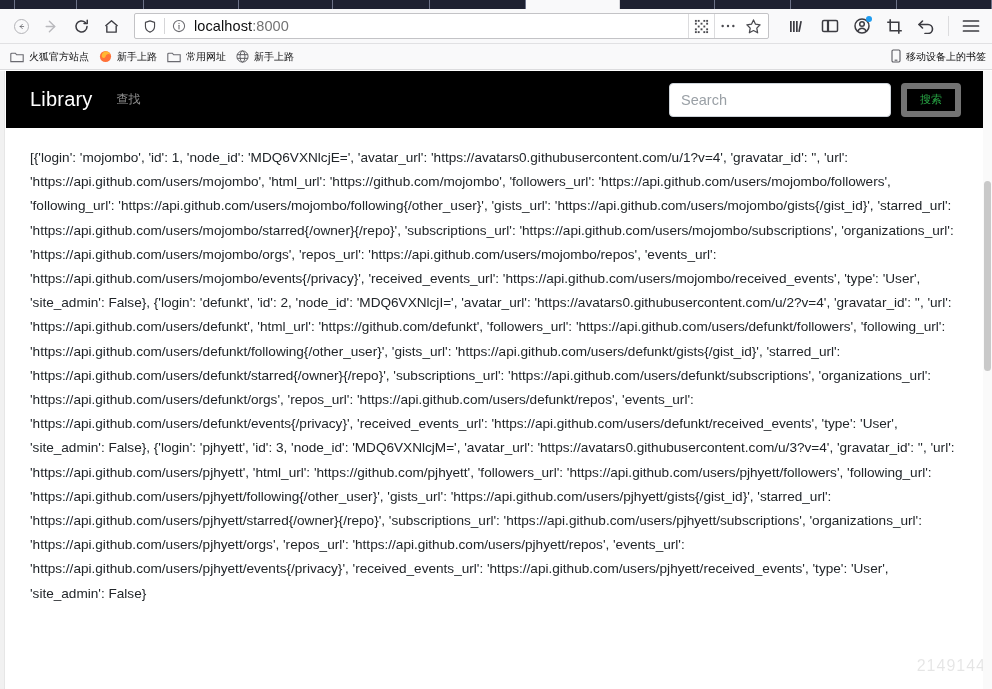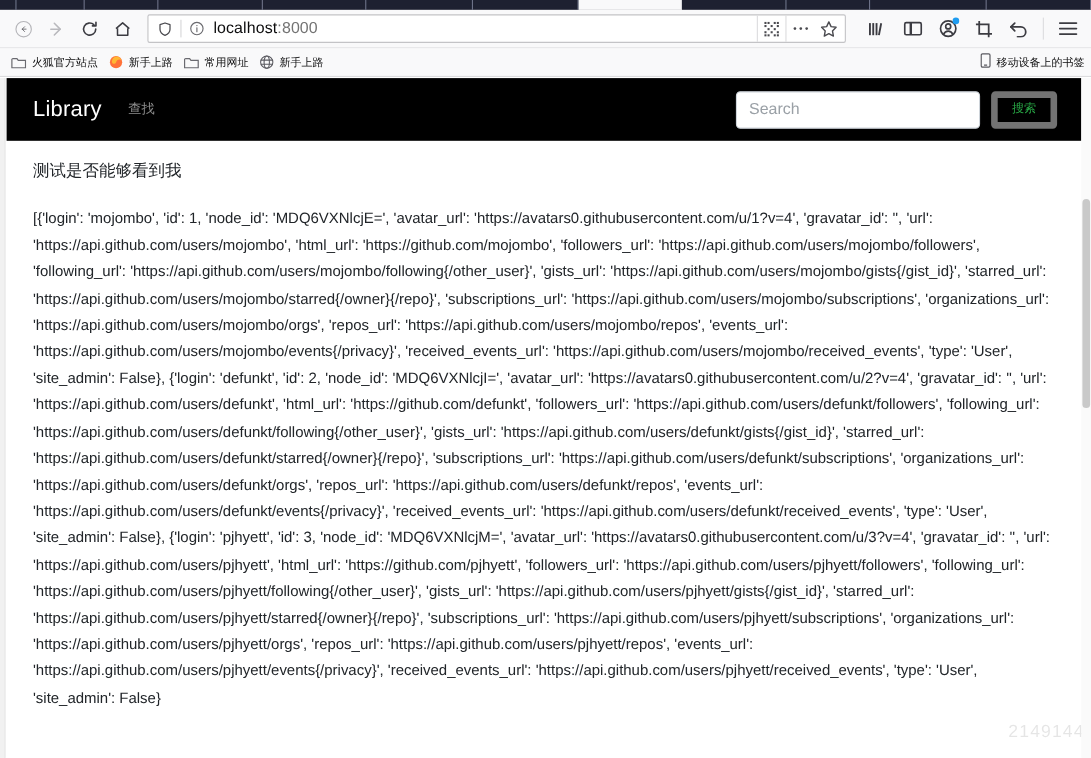--- a/index.html
+++ b/index.html
@@ -416,21 +416,20 @@
         <span class="brand">Library</span>
         <span class="navlink">查找</span>
         <span class="nav-spacer"></span>
         <div class="searchform">
           <input class="searchinput" type="text" placeholder="Search" style="">
           <button class="searchbtn">搜索</button>
         </div>
       </div>
 
       <div class="content">
-        <div class="sub">测试是否能够看到我</div>
         <div class="blob">[{'login': 'mojombo', 'id': 1, 'node_id': 'MDQ6VXNlcjE=', 'avatar_url': 'https://avatars0.githubusercontent.com/u/1?v=4', 'gravatar_id': '', 'url': 'https://api.github.com/users/mojombo', 'html_url': 'https://github.com/mojombo', 'followers_url': 'https://api.github.com/users/mojombo/followers', 'following_url': 'https://api.github.com/users/mojombo/following{/other_user}', 'gists_url': 'https://api.github.com/users/mojombo/gists{/gist_id}', 'starred_url': 'https://api.github.com/users/mojombo/starred{/owner}{/repo}', 'subscriptions_url': 'https://api.github.com/users/mojombo/subscriptions', 'organizations_url': 'https://api.github.com/users/mojombo/orgs', 'repos_url': 'https://api.github.com/users/mojombo/repos', 'events_url': 'https://api.github.com/users/mojombo/events{/privacy}', 'received_events_url': 'https://api.github.com/users/mojombo/received_events', 'type': 'User', 'site_admin': False}, {'login': 'defunkt', 'id': 2, 'node_id': 'MDQ6VXNlcjI=', 'avatar_url': 'https://avatars0.githubusercontent.com/u/2?v=4', 'gravatar_id': '', 'url': 'https://api.github.com/users/defunkt', 'html_url': 'https://github.com/defunkt', 'followers_url': 'https://api.github.com/users/defunkt/followers', 'following_url': 'https://api.github.com/users/defunkt/following{/other_user}', 'gists_url': 'https://api.github.com/users/defunkt/gists{/gist_id}', 'starred_url': 'https://api.github.com/users/defunkt/starred{/owner}{/repo}', 'subscriptions_url': 'https://api.github.com/users/defunkt/subscriptions', 'organizations_url': 'https://api.github.com/users/defunkt/orgs', 'repos_url': 'https://api.github.com/users/defunkt/repos', 'events_url': 'https://api.github.com/users/defunkt/events{/privacy}', 'received_events_url': 'https://api.github.com/users/defunkt/received_events', 'type': 'User', 'site_admin': False}, {'login': 'pjhyett', 'id': 3, 'node_id': 'MDQ6VXNlcjM=', 'avatar_url': 'https://avatars0.githubusercontent.com/u/3?v=4', 'gravatar_id': '', 'url': 'https://api.github.com/users/pjhyett', 'html_url': 'https://github.com/pjhyett', 'followers_url': 'https://api.github.com/users/pjhyett/followers', 'following_url': 'https://api.github.com/users/pjhyett/following{/other_user}', 'gists_url': 'https://api.github.com/users/pjhyett/gists{/gist_id}', 'starred_url': 'https://api.github.com/users/pjhyett/starred{/owner}{/repo}', 'subscriptions_url': 'https://api.github.com/users/pjhyett/subscriptions', 'organizations_url': 'https://api.github.com/users/pjhyett/orgs', 'repos_url': 'https://api.github.com/users/pjhyett/repos', 'events_url': 'https://api.github.com/users/pjhyett/events{/privacy}', 'received_events_url': 'https://api.github.com/users/pjhyett/received_events', 'type': 'User', 'site_admin': False}</div>
       </div>
 
     </div>
 
     <div class="watermark">2149144</div>
   </div>
 
 </div>
 

